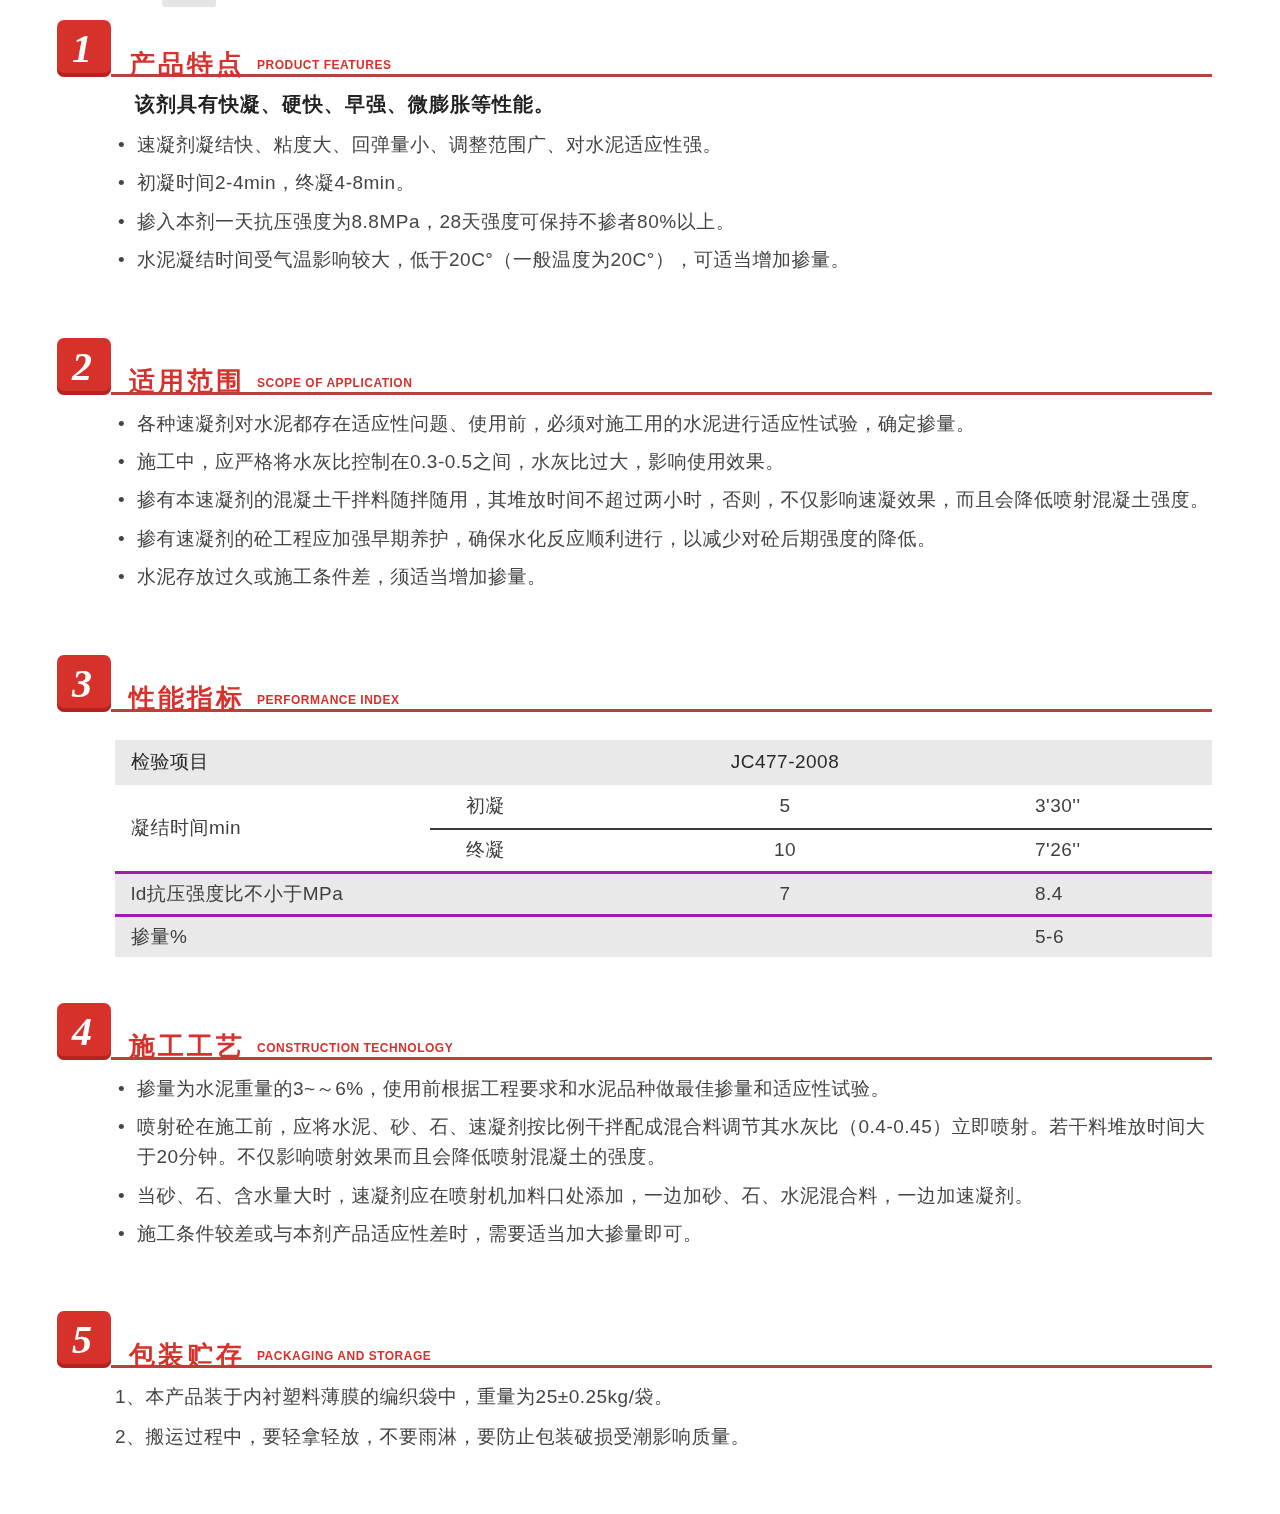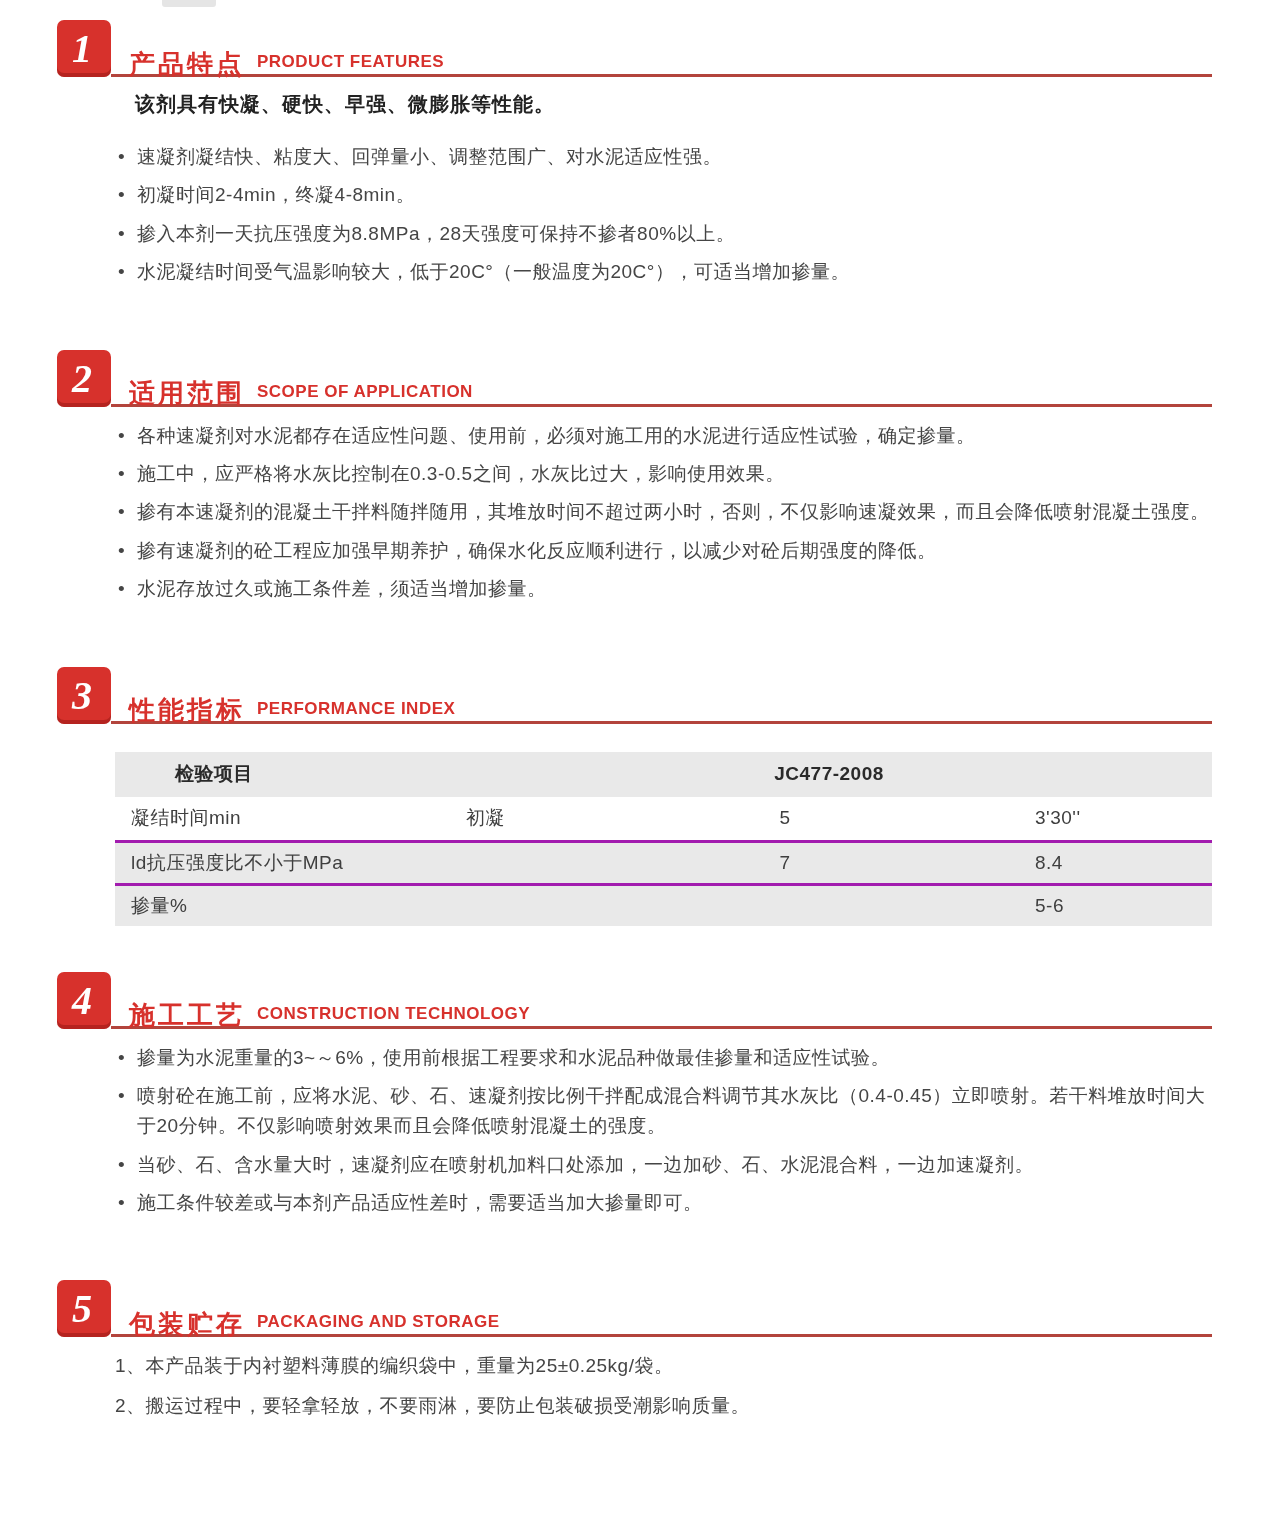--- a/index.html
+++ b/index.html
@@ -45,29 +45,29 @@
     flex:1;display:flex;align-items:flex-end;
     border-bottom:3px solid var(--line-red);
     padding-left:18px;
   }
   .title-zh{
     color:var(--red);font-size:26px;font-weight:bold;
     letter-spacing:3px;line-height:1.05;
     transform:translateY(4px);
   }
   .title-en{
-    color:var(--red);font-size:17px;font-weight:bold;
+    color:var(--red);font-size:12px;font-weight:bold;
     letter-spacing:.5px;margin-left:12px;margin-bottom:2px;
   }
 
   
   .sec-body{margin-left:115px;margin-right:65px;margin-top:14px;}
   .intro{
     font-size:20px;font-weight:bold;color:var(--dark);
-    margin-left:20px;margin-bottom:24px;letter-spacing:1px;
+    margin-left:20px;margin-bottom:12px;letter-spacing:1px;
   }
   ul.bullets{list-style:none;}
   ul.bullets li{
     position:relative;padding-left:22px;
     font-size:19px;line-height:1.6;letter-spacing:.5px;
     margin-bottom:8px;color:var(--body);
   }
   ul.bullets li::before{
     content:"\2022";position:absolute;left:3px;top:0;
     font-size:19px;color:var(--body);
@@ -85,21 +85,21 @@
   
   .perf-table{
     margin:28px 68px 0 115px;
     font-size:19px;color:#3f3f3f;letter-spacing:.5px;
   }
   .t-row{
     display:grid;
     grid-template-columns:315px 245px 220px 1fr;
     align-items:center;min-height:43px;
   }
-  .t-row.head{background:var(--gray-row);font-weight:bold;color:#2a2a2a;min-height:45px;padding-left:44px;}
+  .t-row.head{background:var(--gray-row);font-weight:normal;color:#2a2a2a;min-height:45px;}
   .t-row.gray{background:var(--gray-row);}
   .t-row + .t-row, .t-group + .t-row{border-top:3px solid #a21caf;}
   .c1{padding-left:16px;}
   .c2{padding-left:36px;}
   .c3{text-align:center;}
   .c4{padding-left:140px;}
   .t-group{
     display:grid;grid-template-columns:315px 1fr;
     background:#ffffff;
   }
@@ -180,20 +180,25 @@
       </div>
 
       <div class="t-group">
         <div class="group-label">凝结时间min</div>
         <div class="sub-rows">
           <div class="sub-row">
             <div class="c2" style="padding-left:36px;">初凝</div>
             <div class="c3">5</div>
             <div class="c4">3'30''</div>
           </div>
+          <div class="sub-row">
+            <div class="c2" style="padding-left:36px;">终凝</div>
+            <div class="c3">10</div>
+            <div class="c4">7'26''</div>
+          </div>
         </div>
       </div>
 
       <div class="t-row gray">
         <div class="c1">ld抗压强度比不小于MPa</div>
         <div class="c2"></div>
         <div class="c3">7</div>
         <div class="c4">8.4</div>
       </div>
 

